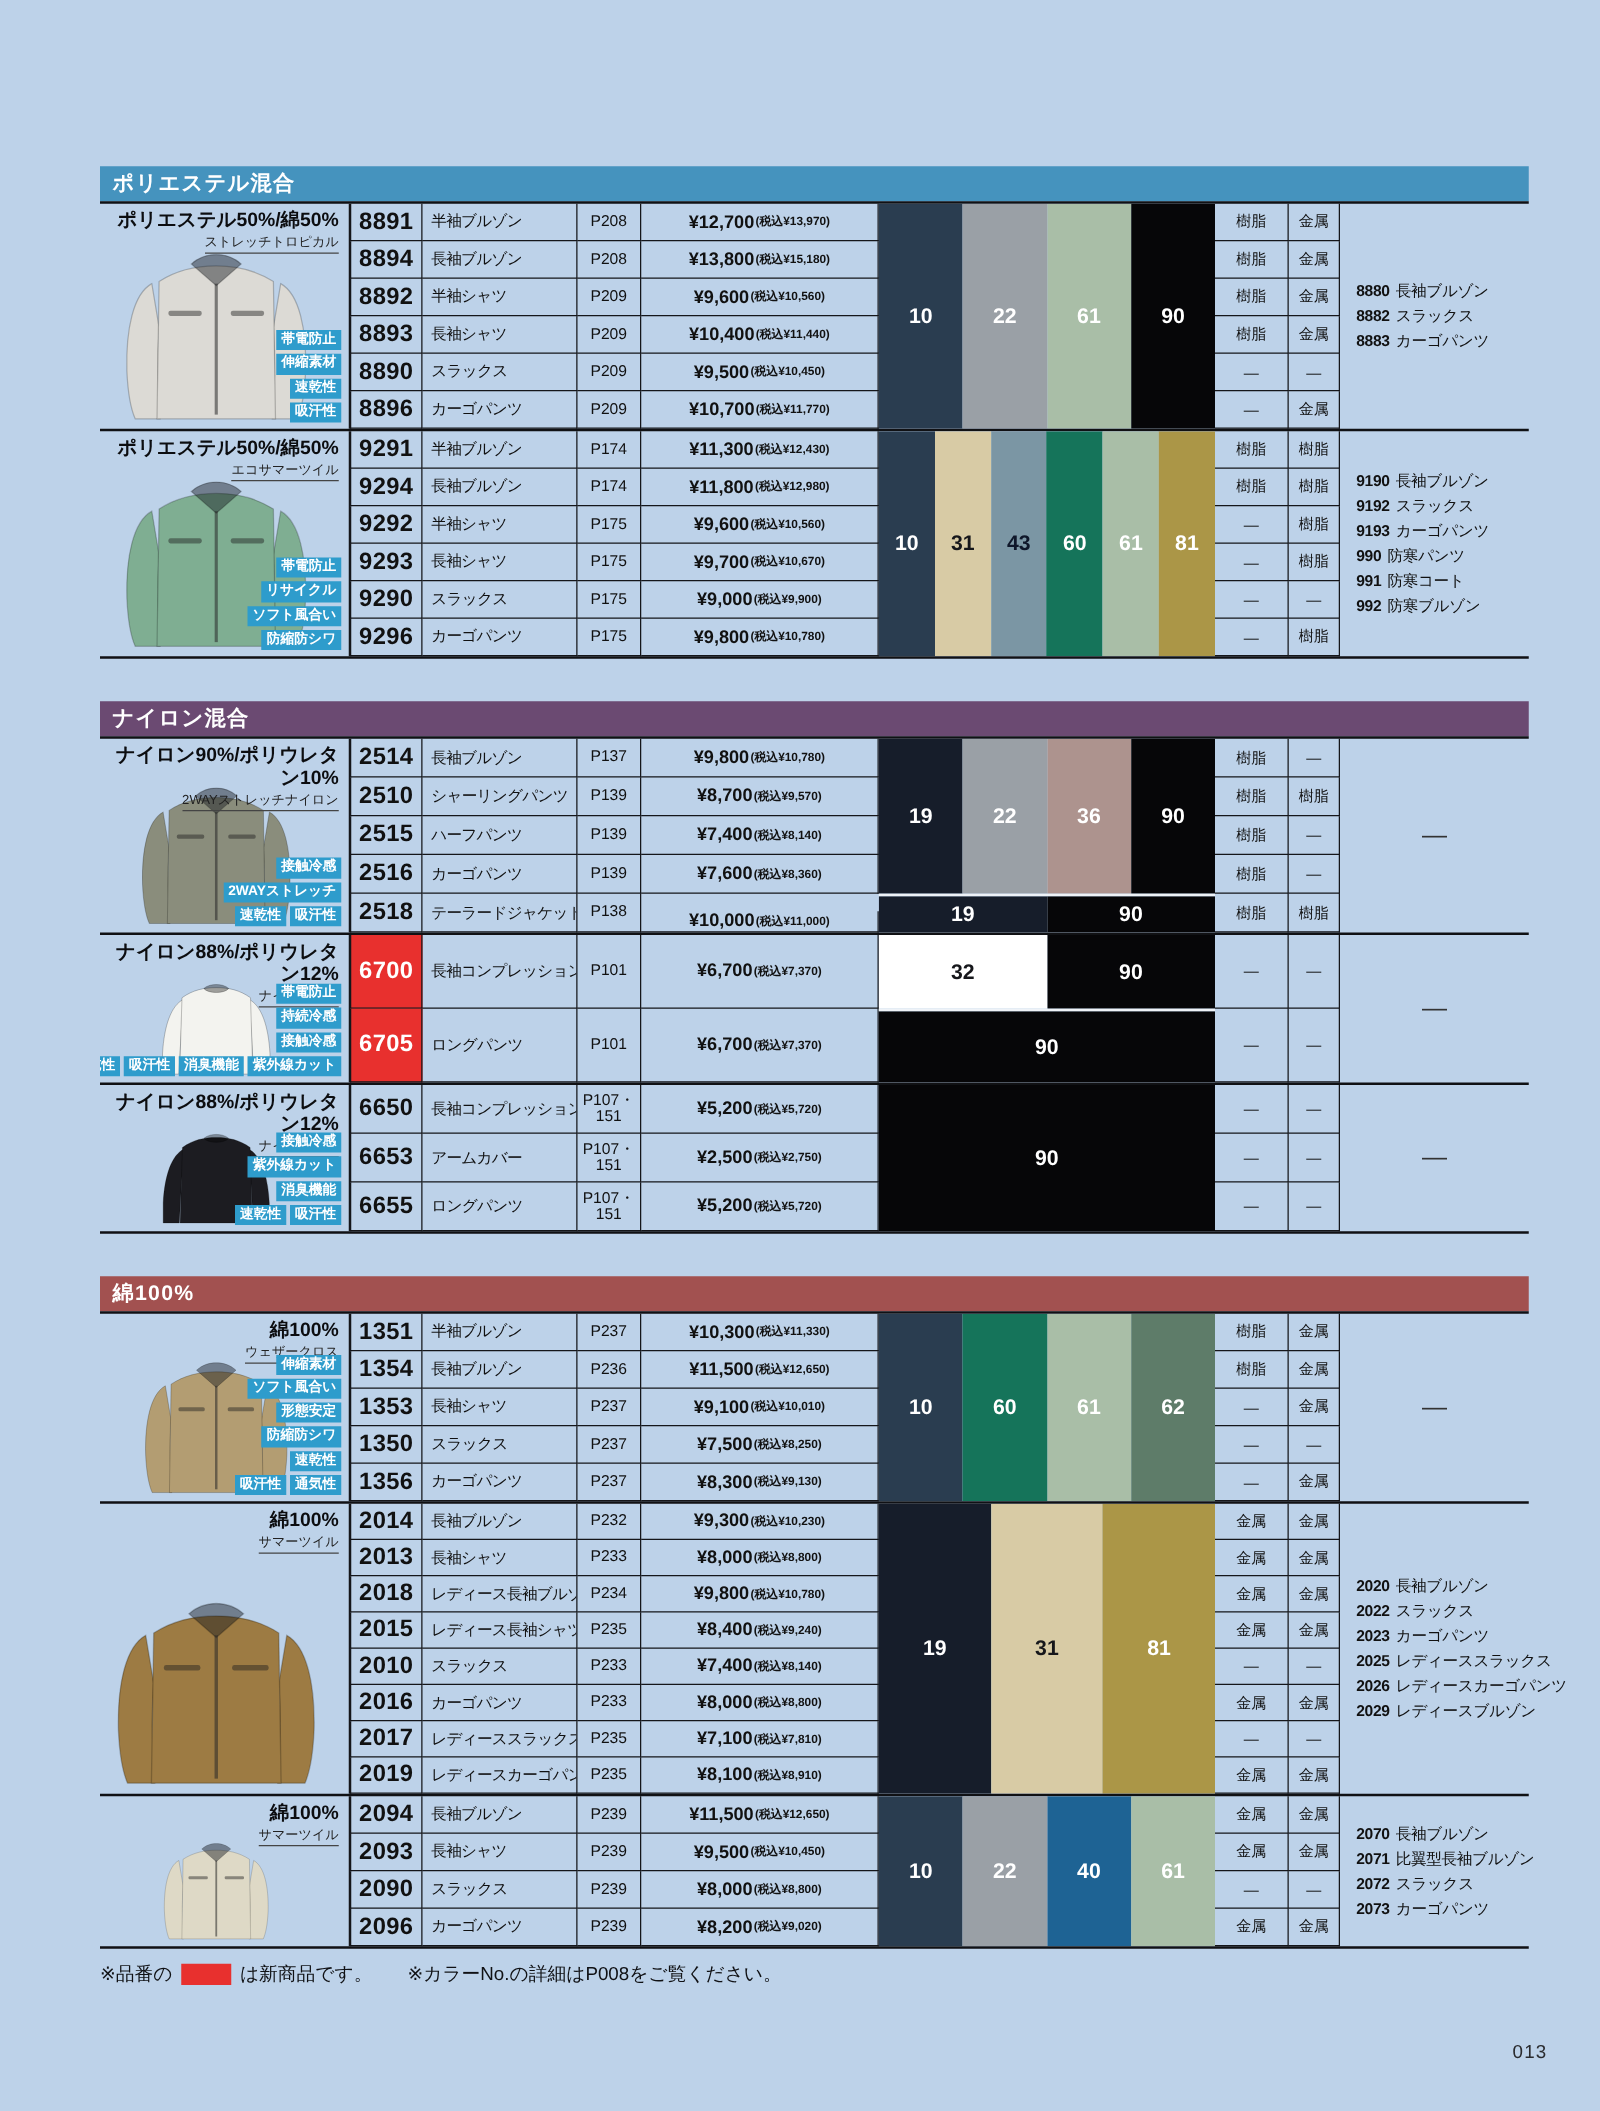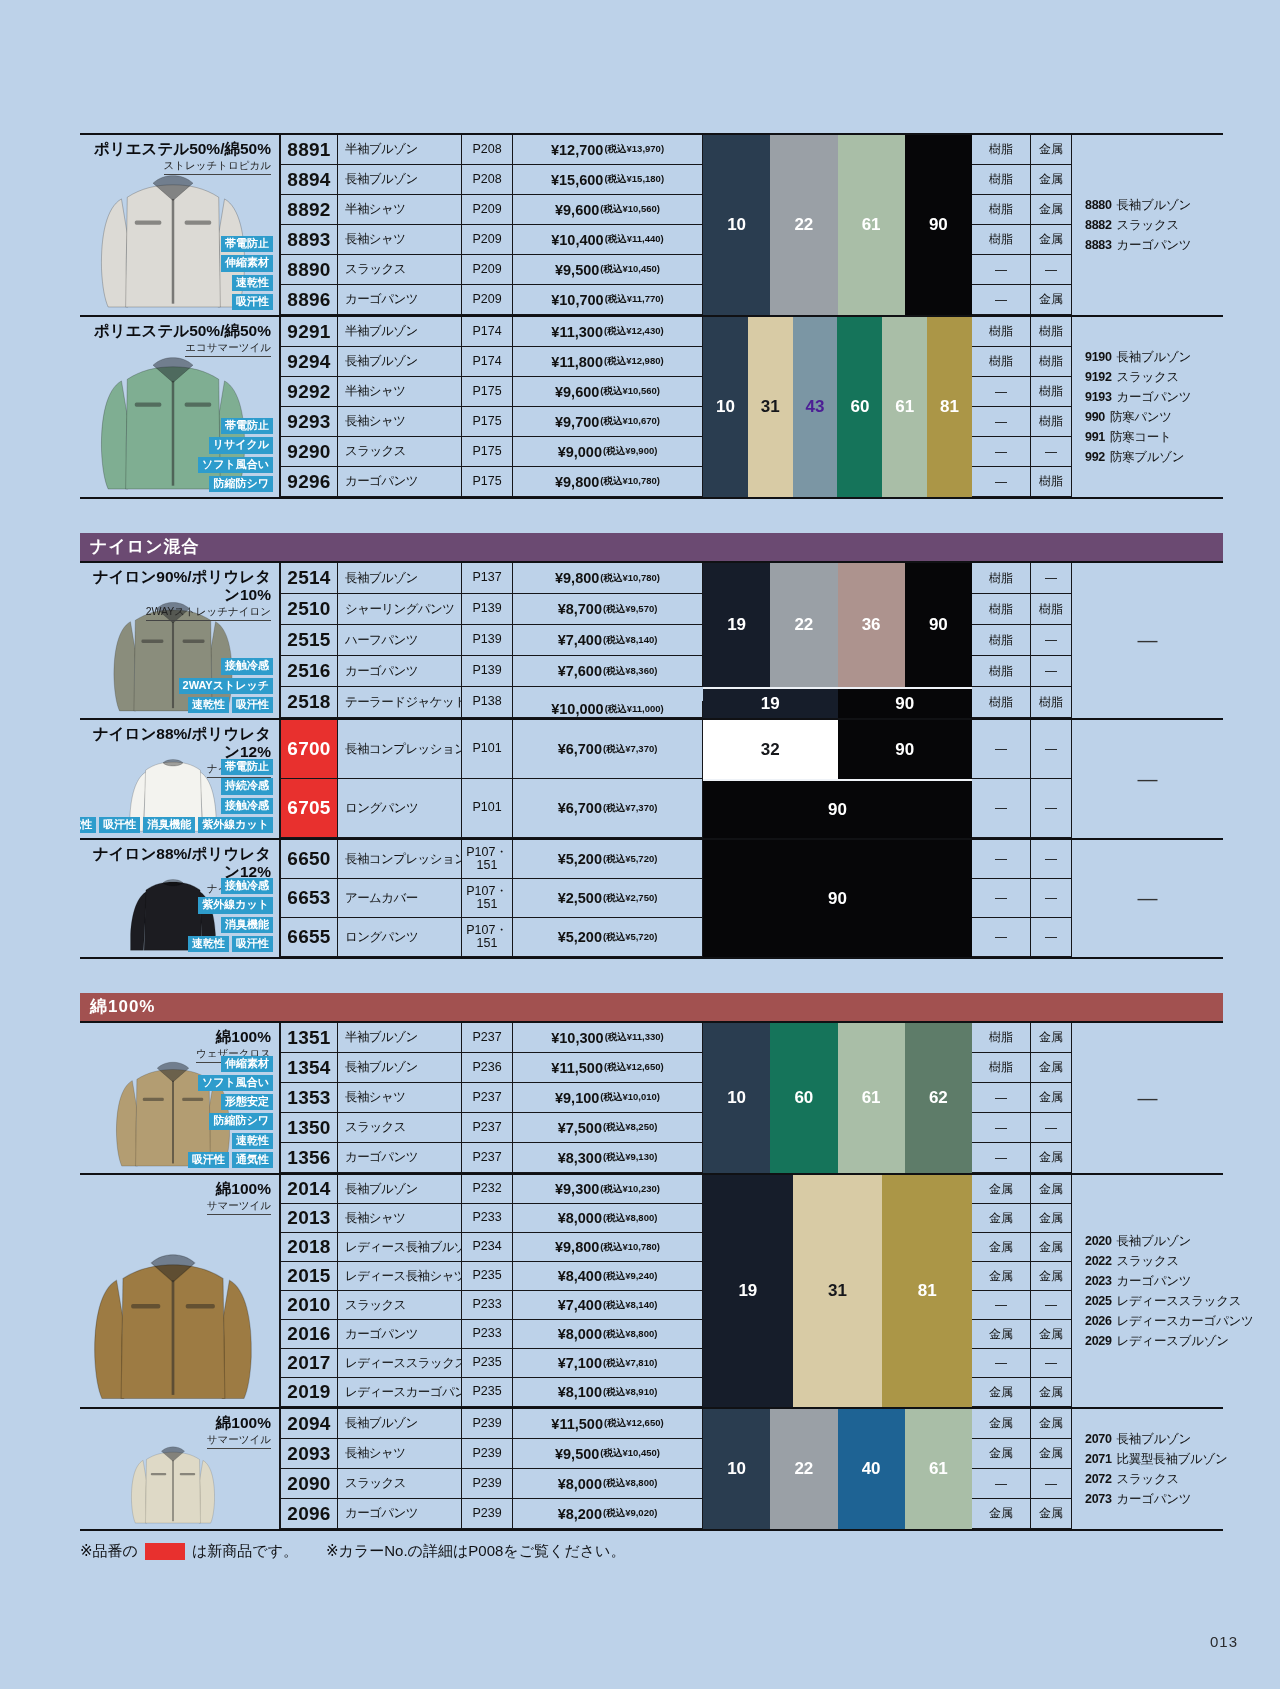--- a/index.html
+++ b/index.html
@@ -70,20 +70,21 @@
   .pagenum{position:absolute;right:42px;top:1633px;font-size:15px;color:#2a2b2e;letter-spacing:1px;}
 </style>
 </head>
 <body>
 
 <div class="page">
   <div class="content">
 
     <div id="sections">
         <div class="section">
+          <div class="secbar" style="background: rgb(69, 147, 190);">ポリエステル混合</div>
           <div class="group" style="grid-template-columns: 200px 58px 124px 51px 190px 269px 59px 41px 151px; grid-template-rows: repeat(6, 30px);">
             <div class="fabric-cell" style="grid-row: 1 / 7;">
               <div class="fab-title">ポリエステル50%/綿50%</div>
               <div class="fab-sub"><span>ストレッチトロピカル</span></div>
               <div class="photo"><svg viewBox="0 0 200 172" preserveAspectRatio="xMidYMax meet">
   <g stroke="rgba(0,0,0,0.22)" stroke-width="1.2">
     <path d="M38,36 C20,46 13,80 14,120 C15,142 18,157 22,166 L46,166 C44,142 43,110 45,78 Z" fill="#dcdad5"></path>
     <path d="M162,36 C180,46 187,80 186,120 C185,142 182,157 178,166 L154,166 C156,142 157,110 155,78 Z" fill="#dcdad5"></path>
     <path d="M45,34 C62,23 80,19 100,19 C120,19 138,23 155,34 L157,166 L43,166 Z" fill="#dcdad5"></path>
     <path d="M76,17 L100,38 L124,17 C116,10 108,8 100,8 C92,8 84,10 76,17 Z" fill="rgba(20,24,30,0.45)"></path>
@@ -113,21 +114,21 @@
             <div class="cell pricecell" style="grid-row: 1;">
               <span class="pmain">¥12,700</span>
               <span class="ptax">(税込¥13,970)</span>
             </div>
             <div class="cell fascell" style="grid-row: 1;">樹脂</div>
             <div class="cell btncell" style="grid-row: 1;">金属</div>
             <div class="cell codecell" style="grid-row: 2;">8894</div>
             <div class="cell namecell" style="grid-row: 2;">長袖ブルゾン</div>
             <div class="cell pagecell" style="grid-row: 2;">P208</div>
             <div class="cell pricecell" style="grid-row: 2;">
-              <span class="pmain">¥15,600</span>
+              <span class="pmain">¥13,800</span>
               <span class="ptax">(税込¥15,180)</span>
             </div>
             <div class="cell fascell" style="grid-row: 2;">樹脂</div>
             <div class="cell btncell" style="grid-row: 2;">金属</div>
             <div class="cell codecell" style="grid-row: 3;">8892</div>
             <div class="cell namecell" style="grid-row: 3;">半袖シャツ</div>
             <div class="cell pagecell" style="grid-row: 3;">P209</div>
             <div class="cell pricecell" style="grid-row: 3;">
               <span class="pmain">¥9,600</span>
               <span class="ptax">(税込¥10,560)</span>
@@ -266,21 +267,21 @@
             <div class="cell fascell" style="grid-row: 6;">—</div>
             <div class="cell btncell" style="grid-row: 6;">樹脂</div>
             <div class="colorblock" style="grid-row: 1 / span 6;">
               <div class="swatch" style="background: rgb(42, 61, 80);">
                 <span class="swlabel" style="color: rgb(255, 255, 255);">10</span>
               </div>
               <div class="swatch" style="background: rgb(216, 203, 165);">
                 <span class="swlabel" style="color: rgb(22, 23, 27);">31</span>
               </div>
               <div class="swatch" style="background: rgb(123, 150, 164);">
-                <span class="swlabel" style="color: #4c1d95;">43</span>
+                <span class="swlabel" style="color: #0f172a;">43</span>
               </div>
               <div class="swatch" style="background: rgb(21, 116, 90);">
                 <span class="swlabel" style="color: rgb(255, 255, 255);">60</span>
               </div>
               <div class="swatch" style="background: rgb(169, 190, 167);">
                 <span class="swlabel" style="color: rgb(255, 255, 255);">61</span>
               </div>
               <div class="swatch" style="background: rgb(171, 150, 71);">
                 <span class="swlabel" style="color: rgb(255, 255, 255);">81</span>
               </div>

